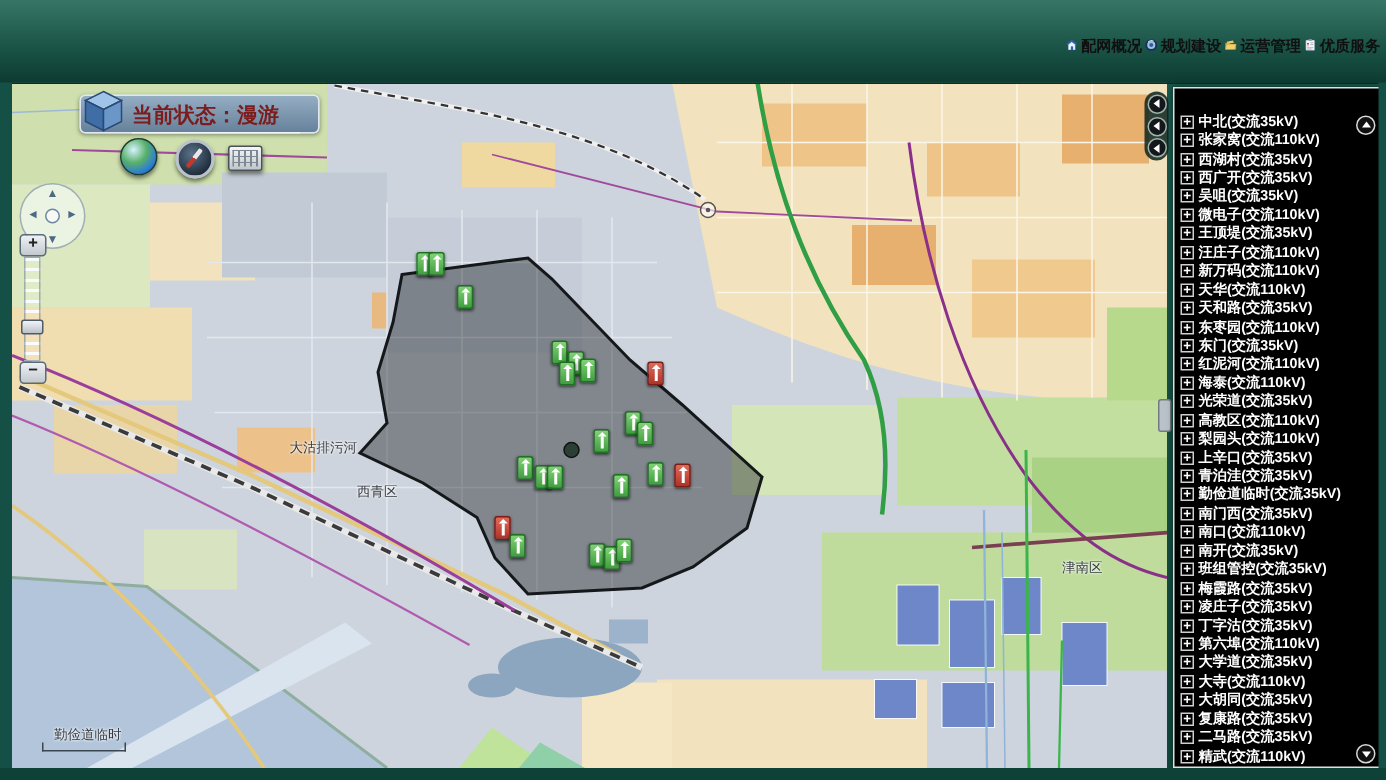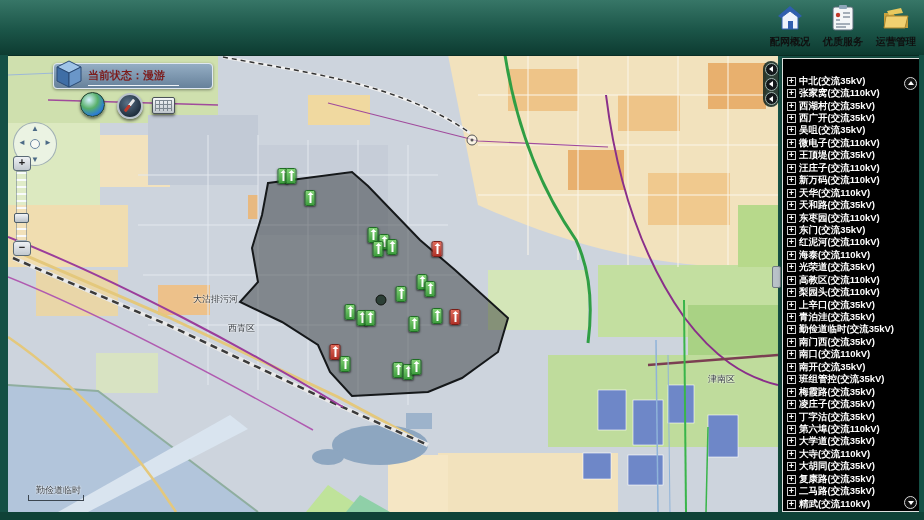--- a/index.html
+++ b/index.html
@@ -4,21 +4,21 @@
 <style>
   html,body{margin:0;padding:0;background:#222;}
   #stage{position:relative;width:924px;height:520px;overflow:hidden;
          background:linear-gradient(#1b5a4e,#11473c);
          font-family:"Liberation Sans","DejaVu Sans",sans-serif;}
   
   .topbar{position:absolute;left:0;top:0;width:924px;height:55px;
           background:linear-gradient(#377667,#1b5548 55%,#0d3b31);
           border-bottom:1px solid #0a2e26;}
   .tabs{position:absolute;right:2px;top:0;height:55px;display:flex;align-items:flex-start;}
-  .tab{width:53px;height:53px;display:flex;flex-direction:column;align-items:center;
+  .tab{width:53px;height:53px;display:flex;flex-direction:row;align-items:center;
        padding-top:3px;cursor:pointer;}
   .tab .lbl{font-size:11px;font-weight:bold;color:#101010;margin-top:1px;white-space:nowrap;
             transform:scale(.92);}
   .tab.selected{background:linear-gradient(#7fa496,#4e7c6d);
                 border:1px solid #cdb44e;border-bottom:none;width:51px;height:54px;}
   .ticon{width:30px;height:30px;position:relative;display:block;}
   
   .edge-left{position:absolute;left:0;top:55px;width:8px;height:465px;background:#145045;}
   .edge-bottom{position:absolute;left:0;top:512px;width:924px;height:8px;background:#0f4237;}
   .edge-right{position:absolute;left:919px;top:55px;width:5px;height:457px;background:#145045;}
@@ -38,21 +38,21 @@
                   width:2px;height:8px;background:#fff;}
   .marker::after{content:"";position:absolute;left:50%;top:1px;transform:translateX(-50%);
                  width:0;height:0;border:3px solid transparent;border-top-width:0;
                  border-bottom:3.5px solid #fff;}
   .center-dot{position:absolute;width:9px;height:9px;border-radius:50%;
               background:#2c3f36;border:1px solid #10140f;transform:translate(-50%,-50%);}
   
   .status-panel{position:absolute;left:53px;top:63px;width:158px;height:24px;border-radius:4px;
                 background:linear-gradient(rgba(142,168,198,.9),rgba(88,116,152,.88));
                 border:1px solid #dfe8f2;box-shadow:0 1px 3px rgba(0,0,0,.4);}
-  .status-text{position:absolute;left:34px;top:4px;font-size:11px;font-weight:bold;color:#7c1c1c;
+  .status-text{position:absolute;left:34px;top:4px;font-size:14px;font-weight:bold;color:#7c1c1c;
                border-bottom:1px solid #f0f4f8;padding:0 14px 2px 0;}
   .cube{position:absolute;left:-1px;top:-6px;width:32px;height:32px;}
   
   .tool{position:absolute;border-radius:50%;box-shadow:0 2px 3px rgba(0,0,0,.5);cursor:pointer;}
   .tool.globe{left:80px;top:92px;width:23px;height:23px;border:1px solid #1d3c2a;
         background:radial-gradient(circle at 35% 30%,#d6f2ff,#58b06a 40%,#2e7fd0 70%,#134a86);}
   .tool.compass{left:117px;top:93px;width:22px;height:22px;border:2px solid #b9c2cc;
         background:radial-gradient(circle at 40% 35%,#5a7288,#1d2b3a 75%);}
   .tool.compass::before{content:"";position:absolute;left:9px;top:3px;width:3px;height:15px;
         background:linear-gradient(#e8e8e8 50%,#c0392b 50%);transform:rotate(38deg);border-radius:1px;}
@@ -203,21 +203,21 @@
                L490,297 L454,323 L420,337 L344,341 L322,317 L310,290 L274,267
                L232,247 L250,227 L244,193 L254,160 Z" fill="rgba(25,28,30,0.42)" stroke="#15181a" stroke-width="2"></path>
 
       <circle cx="464" cy="85" r="5" fill="rgba(255,255,255,0.6)" stroke="#555" stroke-width="1"></circle>
       <circle cx="464" cy="85" r="1.5" fill="#555"></circle>
     </svg>
   </div>
 
   <div id="labels-layer">
       <div class="map-label" style="left: 193px; top: 299px;">大沽排污河</div>
-      <div class="map-label" style="left: 228px; top: 328px;">西青区</div>
+      <div class="map-label" style="left: 238px; top: 328px;">西青区</div>
       <div class="map-label" style="left: 708px; top: 379px;">津南区</div>
       <div class="map-label" style="left: 36px; top: 490px;">勤俭道临时</div>
     </div>
   <div class="scalebar" style="left:28px;top:495px;"></div>
   <div id="markers-layer">
       <div class="marker g" style="left: 283px; top: 176px;"></div>
       <div class="marker g" style="left: 291px; top: 176px;"></div>
       <div class="marker g" style="left: 310px; top: 198px;"></div>
       <div class="marker g" style="left: 373px; top: 235px;"></div>
       <div class="marker g" style="left: 384px; top: 242px;"></div>
@@ -276,41 +276,50 @@
 
       <div class="tab">
         <svg class="ticon" viewBox="0 0 30 30">
           <path d="M15,3 L27,13 L24,15 L15,8 L6,15 L3,13 Z" fill="#2f5fae"></path>
           <path d="M7,14 L15,8 L23,14 L23,26 L7,26 Z" fill="#eef4fb" stroke="#2f5fae"></path>
           <rect x="13" y="18" width="5" height="8" fill="#2f5fae"></rect>
         </svg>
         <div class="lbl">配网概况</div>
       </div>
 
-
+      <div class="tab">
+        <svg class="ticon" viewBox="0 0 30 30">
+          <circle cx="15" cy="15" r="13" fill="#16325c"></circle>
+          <circle cx="15" cy="15" r="9" fill="#9fc0e8"></circle>
+          <circle cx="15" cy="15" r="4.5" fill="#35608f"></circle>
+          <path d="M8,8 A10,10 0 0 1 20,6" stroke="#e8f2fc" stroke-width="2" fill="none"></path>
+        </svg>
+        <div class="lbl">规划建设</div>
+      </div>
+
+
+      <div class="tab">
+        <svg class="ticon" viewBox="0 0 30 30">
+          <path d="M3,10 L12,10 L14,13 L27,13 L27,25 L3,25 Z" fill="#caa23c"></path>
+          <path d="M5,13 L27,13 L24,25 L3,25 Z" fill="#f0d070" stroke="#a8852e"></path>
+          <path d="M6,8 L20,5 L22,10 L8,12 Z" fill="#e8c95e"></path>
+        </svg>
+        <div class="lbl">运营管理</div>
+      </div>
 
       <div class="tab">
         <svg class="ticon" viewBox="0 0 30 30">
           <rect x="5" y="4" width="20" height="23" rx="2" fill="#f4f6f8" stroke="#5a6a78"></rect>
           <rect x="11" y="2" width="8" height="4" rx="1" fill="#8fa6ba"></rect>
           <circle cx="10" cy="12" r="2.2" fill="#c0392b"></circle>
           <path d="M8,17 L12,17 M15,10 L22,10 M15,14 L22,14 M8,21 L22,21 M8,24 L18,24" stroke="#8a97a4" stroke-width="1.4"></path>
         </svg>
         <div class="lbl">优质服务</div>
       </div>
 
-      <div class="tab">
-        <svg class="ticon" viewBox="0 0 30 30">
-          <path d="M3,10 L12,10 L14,13 L27,13 L27,25 L3,25 Z" fill="#caa23c"></path>
-          <path d="M5,13 L27,13 L24,25 L3,25 Z" fill="#f0d070" stroke="#a8852e"></path>
-          <path d="M6,8 L20,5 L22,10 L8,12 Z" fill="#e8c95e"></path>
-        </svg>
-        <div class="lbl">运营管理</div>
-      </div>
-
 
     </div>
   </div>
 
   <div class="sidebar">
     <div class="tree-list" id="tree-list">
         <div class="tree-item">
           <span class="pbox">+</span>
           <span>中北(交流35kV)</span>
         </div>

